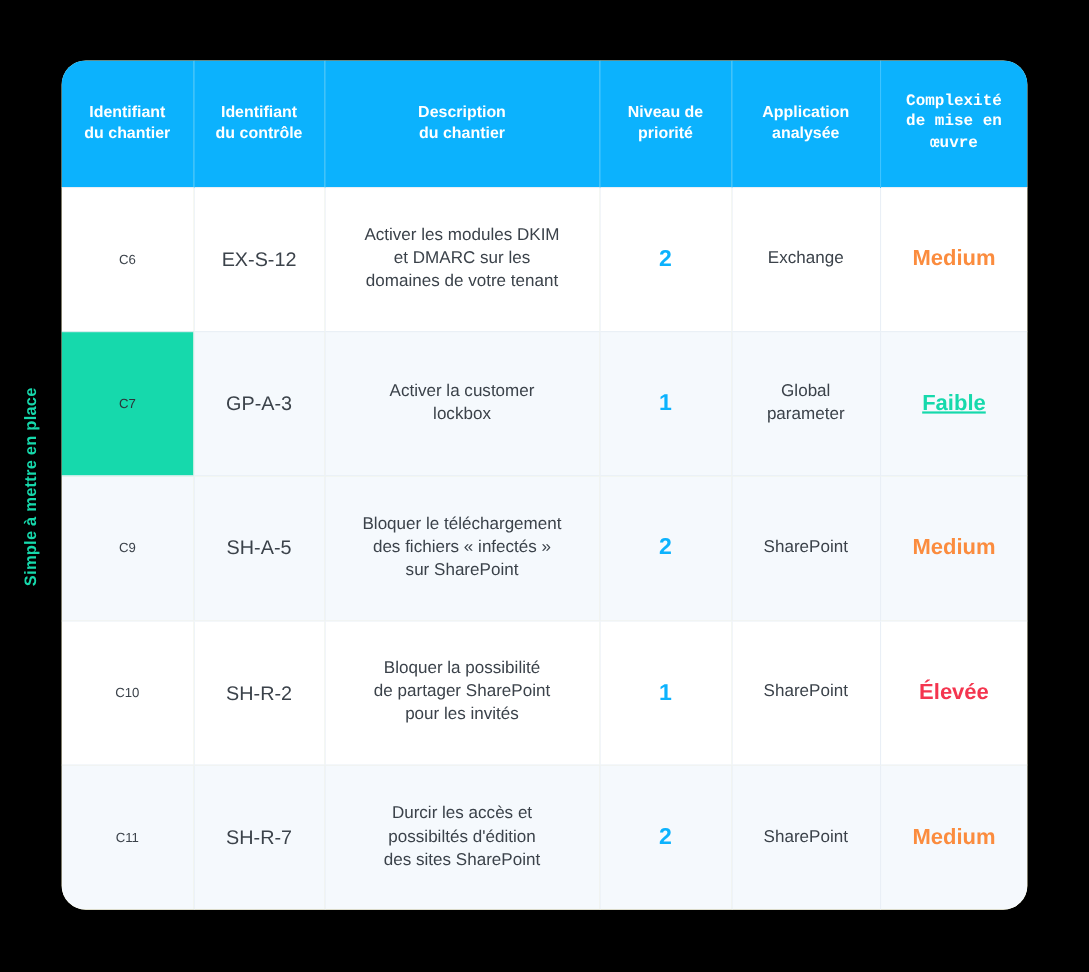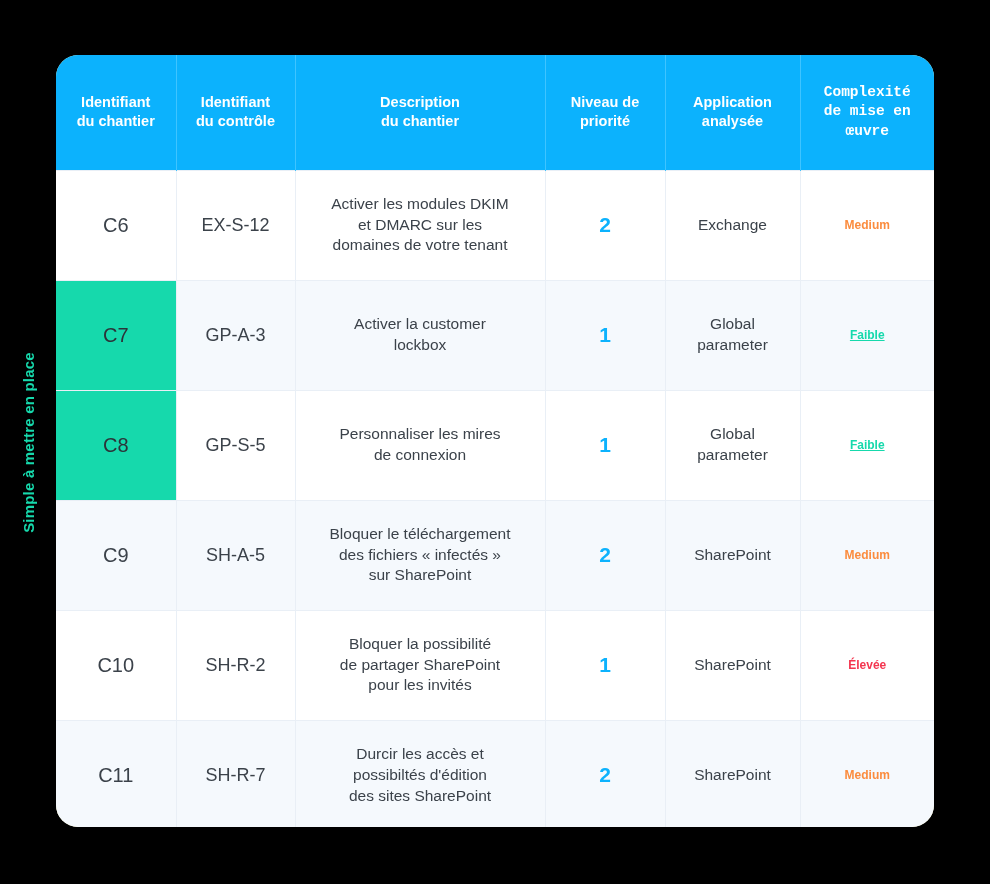--- a/index.html
+++ b/index.html
@@ -90,36 +90,36 @@
     height: 110px;
     box-sizing: border-box;
     border-right: 1px solid #e9eff6;
     border-top: 1px solid #e9eff6;
   }
   tbody td:last-child { border-right: none; }
 
   tbody tr.row-odd  td { background: #ffffff; }
   tbody tr.row-even td { background: #f5f9fd; }
 
-  td.cell-id { font-size: 20px; color: #3b424a; }
+  td.cell-id { font-size: 12px; color: #3b424a; }
   td.cell-id.highlight {
     background: #16d9ac !important;
     color: #2c3339;
   }
 
   td.cell-desc { font-size: 15.5px; }
   td.cell-app  { font-size: 15.5px; }
 
   td.cell-prio {
     font-size: 21px;
     font-weight: 700;
     color: #0cb2fd;
   }
 
-  td.cell-cplx { font-size: 12px; font-weight: 700; margin-left: 27px; }
+  td.cell-cplx { font-size: 20px; font-weight: 700; margin-left: 27px; }
   .cplx-faible { color: #16d9ac; text-decoration: underline; }
   .cplx-medium { color: #fb8c3e; }
   .cplx-elevee { color: #f4354f; }
 </style>
 </head>
 <body>
 
 <div id="side-label">
   <span class="vtext">Simple à mettre en place</span>
 </div>
@@ -154,28 +154,20 @@
           <td class="cell-cplx cplx-medium">Medium</td>
         </tr>
         <tr class="row-even">
           <td class="cell-id highlight">C7</td>
           <td class="cell-ctrl">GP-A-3</td>
           <td class="cell-desc">Activer la customer<br>lockbox</td>
           <td class="cell-prio">1</td>
           <td class="cell-app">Global<br>parameter</td>
           <td class="cell-cplx cplx-faible">Faible</td>
         </tr>
-        <tr class="row-odd">
-          <td class="cell-id highlight">C8</td>
-          <td class="cell-ctrl">GP-S-5</td>
-          <td class="cell-desc">Personnaliser les mires<br>de connexion</td>
-          <td class="cell-prio">1</td>
-          <td class="cell-app">Global<br>parameter</td>
-          <td class="cell-cplx cplx-faible">Faible</td>
-        </tr>
         <tr class="row-even">
           <td class="cell-id">C9</td>
           <td class="cell-ctrl">SH-A-5</td>
           <td class="cell-desc">Bloquer le téléchargement<br>des fichiers « infectés »<br>sur SharePoint</td>
           <td class="cell-prio">2</td>
           <td class="cell-app">SharePoint</td>
           <td class="cell-cplx cplx-medium">Medium</td>
         </tr>
         <tr class="row-odd">
           <td class="cell-id">C10</td>

